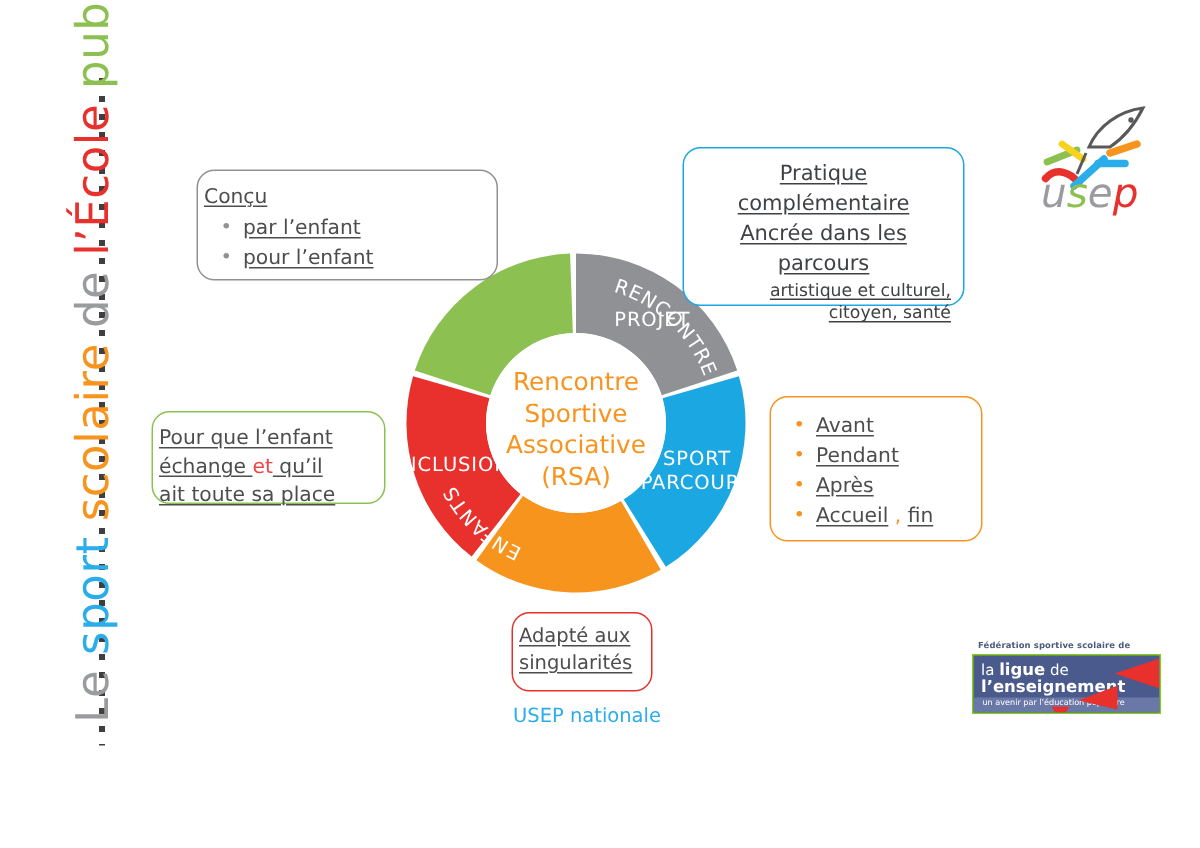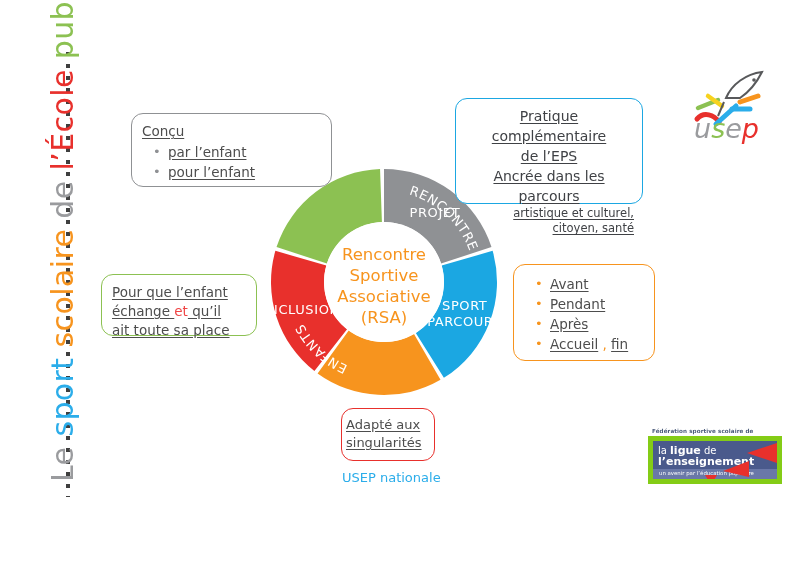--- a/index.html
+++ b/index.html
@@ -26,21 +26,21 @@
     text-align:center;line-height:46px;
   }
   .vtitle span{display:inline;}
 
   
   .callout{
     position:absolute;box-sizing:border-box;background:#fff;
     border:1.6px solid #999;border-radius:12px;
     font-family:"DejaVu Sans", sans-serif;
     font-size:13.5px;line-height:19px;color:#4d4d4d;
-    padding:8px 10px;z-index:6;
+    padding:8px 4px;z-index:6;
   }
   .callout u,.callout .u{text-decoration:underline;text-underline-offset:2px;}
   .callout ul{margin:2px 0 0 0;padding-left:26px;list-style:none;}
   .callout li{position:relative;margin:1px 0;}
   .callout li:before{content:"\2022";position:absolute;left:-15px;top:-1px;font-size:13px;}
 
   .c-gray   {border-color:#8f9194;color:#4d4d4d;}
   .c-blue   {border-color:#1ba7e2;color:#3f4145;}
   .c-green  {border-color:#8cc152;color:#4d4d4d;}
   .c-orange {border-color:#f7941e;color:#4d4d4d;}
@@ -79,21 +79,21 @@
   
   #usep-logo{position:absolute;left:688px;top:62px;width:98px;height:82px;z-index:7;}
 
   
   #ligue-logo{position:absolute;left:648px;top:428px;width:128px;height:54px;z-index:7;}
   #ligue-logo .fed{
     font-family:"DejaVu Sans", sans-serif;font-size:5.6px;color:#4a5a7a;
     letter-spacing:.1px;margin:0 0 2px 4px;font-weight:bold;white-space:nowrap;
   }
   #ligue-logo .plate{position:relative;width:124px;height:38px;background:#4a5a8c;
-                     border:5px solid #84cc16;overflow:hidden;}
+                     border:1px solid #84cc16;overflow:hidden;}
   #ligue-logo .l1{position:absolute;left:5px;top:3px;color:#fff;
                   font-family:"DejaVu Sans", sans-serif;font-size:10px;white-space:nowrap;}
   #ligue-logo .l1 b{font-size:11px;}
   #ligue-logo .l2{position:absolute;left:5px;top:14px;color:#fff;font-weight:bold;
                   font-family:"DejaVu Sans", sans-serif;font-size:11px;white-space:nowrap;}
   #ligue-logo .bar{position:absolute;left:0;bottom:0;width:124px;height:10px;
                    background:#6a78a8;}
   #ligue-logo .bar span{position:absolute;left:6px;top:1px;color:#fff;
                    font-family:"DejaVu Sans", sans-serif;font-size:5.4px;white-space:nowrap;}
   #ligue-logo .arrows{position:absolute;inset:0;pointer-events:none;}
@@ -110,21 +110,20 @@
   <div class="callout c-gray" id="box-projet">
     <span class="u">Conçu</span>
     <ul>
       <li><span class="u">par l’enfant</span></li>
       <li><span class="u">pour l’enfant</span></li>
     </ul>
   </div>
 
   <div class="callout c-blue" id="box-sport">
     <div class="big u">Pratique complémentaire</div>
-    <div class="big u">de l’EPS</div>
     <div class="big u">Ancrée dans les parcours</div>
     <div class="small u">artistique et culturel,</div>
     <div class="small u">citoyen, santé</div>
   </div>
 
   <div class="callout c-green" id="box-enfants">
     <div class="u">Pour que l’enfant</div>
     <div><span class="u">échange </span><span class="green-word">et</span><span class="u"> qu’il</span></div>
     <div class="u">ait toute sa place</div>
   </div>

